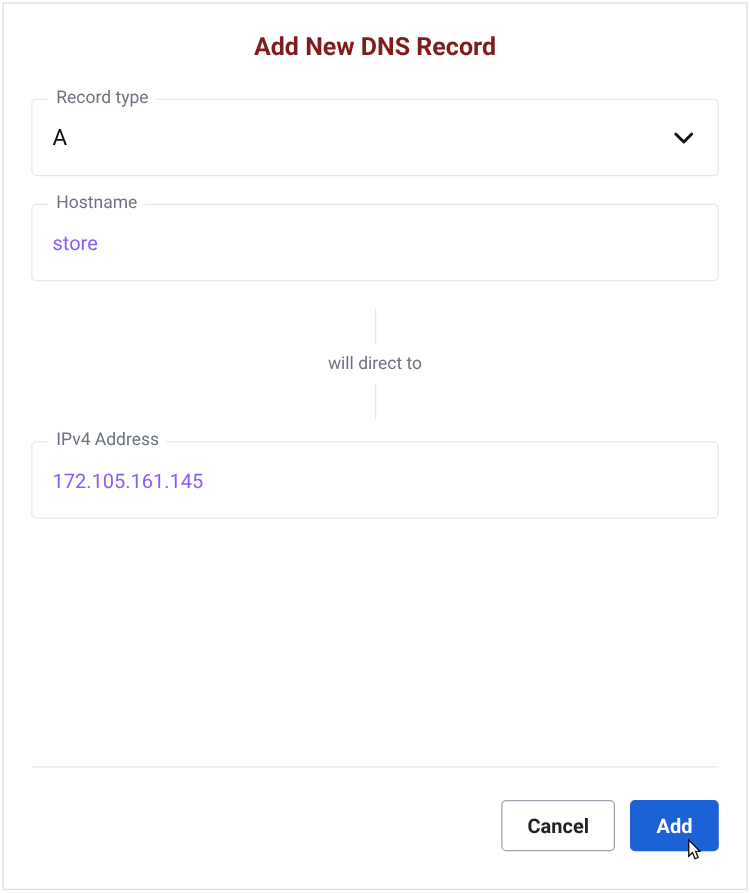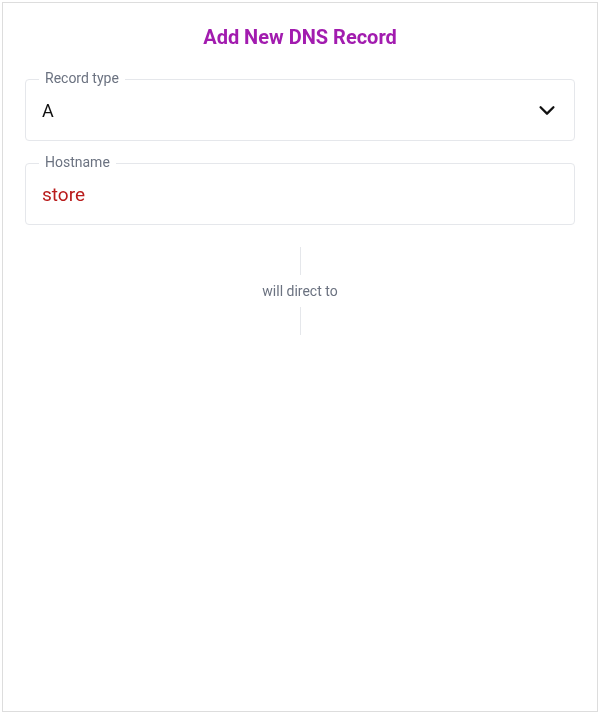--- a/index.html
+++ b/index.html
@@ -19,21 +19,21 @@
       height: 710px;
       margin: 2px;
       background: #fff;
       display: flex;
       flex-direction: column;
     }
     .modal-title {
       font-size: 20px;
       font-weight: 700;
       text-align: center;
-      color: #a21caf;
+      color: #7f1d1d;
       padding: 22px 0 30px 0;
     }
     .content {
       padding: 0 22px;
       flex: 1;
     }
     .field {
       position: relative;
       margin-bottom: 22px;
       border-radius: 14px;
@@ -90,22 +90,22 @@
       background: #e5e7eb;
     }
     .divider-text {
       font-size: 14px;
       color: #6b7280;
       padding: 8px 0;
     }
     .input {
       border: none;
       outline: none;
-      font-size: 19px;
-      color: #b91c1c;
+      font-size: 16px;
+      color: #8b5cf6;
       width: 100%;
       background: transparent;
       font-family: inherit;
     }
     .footer {
       border-top: 1px solid #e5e7eb;
       margin: 20px 22px 0 22px;
       padding: 26px 0 30px 0;
       display: flex;
       justify-content: flex-end;
@@ -169,17 +169,32 @@
       </div>
     </div>
 
 
     <div class="divider-section">
       <div class="vline"></div>
       <div class="divider-text">will direct to</div>
       <div class="vline"></div>
     </div>
 
+    <div class="field">
+      <span class="field-label">IPv4 Address</span>
+      <div class="field-box">
+        <input class="input" type="text" value="172.105.161.145" style="">
+      </div>
+    </div>
 
 
   </div>
 
+  <div class="footer">
+    <button class="btn btn-cancel">Cancel</button>
+    <button class="btn btn-add">Add</button>
+    <div class="cursor">
+      <svg viewBox="0 0 20 24" fill="#fff" stroke="#000" stroke-width="1">
+        <path d="M6 3 L6 16 L9 13 L11 18 L13.5 17 L11.5 12 L15 12 Z"></path>
+      </svg>
+    </div>
+  </div>
 </div>
 
 </body></html>

